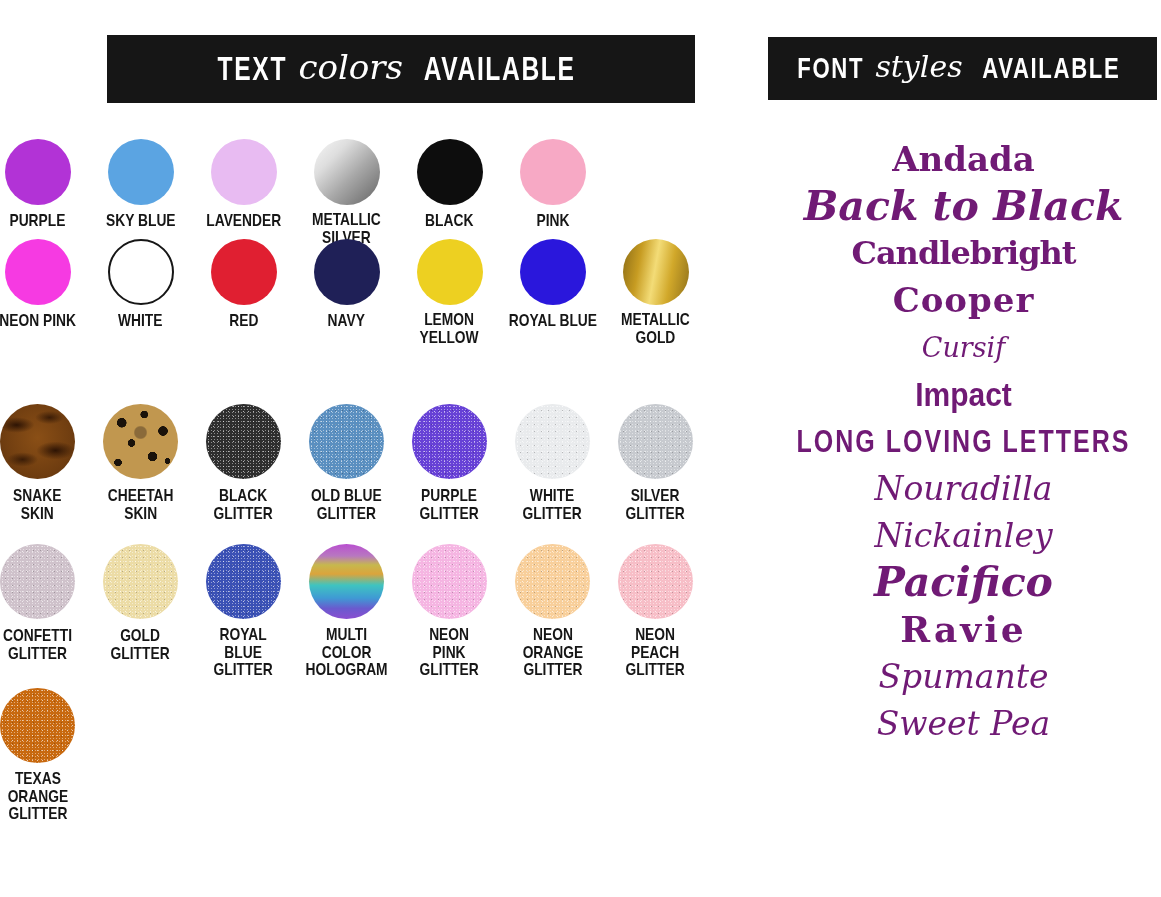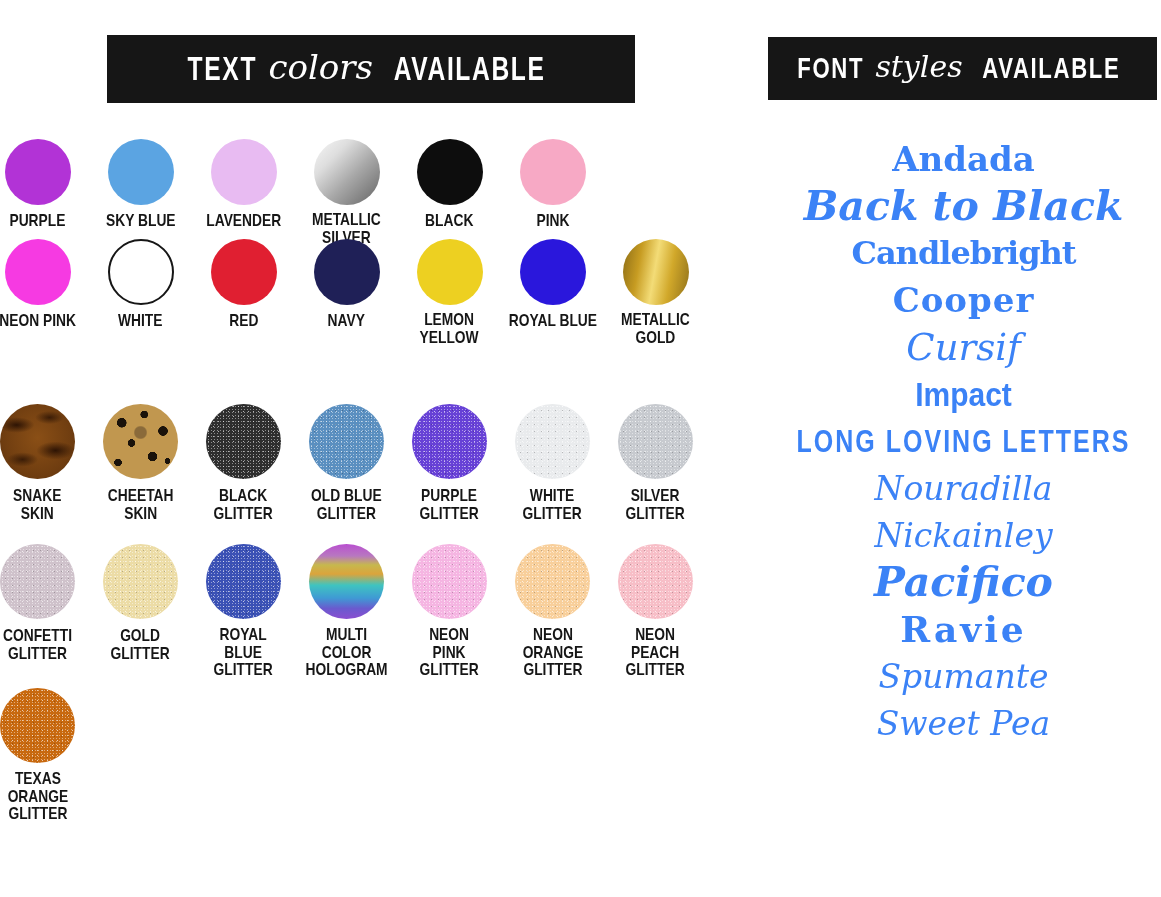--- a/index.html
+++ b/index.html
@@ -6,21 +6,21 @@
   html,body { background:#ffffff; }
   .canvas {
     position:relative; width:1161px; height:897px; background:#ffffff;
     font-family:"Liberation Sans", sans-serif; overflow:hidden;
   }
   
   .bar {
     position:absolute; background:#161616; color:#ffffff;
     display:flex; align-items:center; justify-content:center; gap:10px;
   }
-  .bar-left  { left:107px; top:35px;  width:528px; height:68px; }
+  .bar-left  { left:107px; top:35px;  width:588px; height:68px; }
   .bar-right { left:768px; top:37px;  width:389px; height:63px; }
   .bar-word {
     font-family:"Liberation Sans", sans-serif; font-weight:700;
     font-size:30px; letter-spacing:2px; transform:scale(.82,1.12);
   }
   .bar-script {
     font-family:"DejaVu Serif", serif; font-style:italic; font-weight:400;
     font-size:34px; margin:12px -6px; position:relative; top:-2px;
   }
   .bar-right .bar-word { font-size:27px; }
@@ -46,27 +46,27 @@
       radial-gradient(rgba(255,255,255,.45) 14%, transparent 20%);
     background-size:5px 5px, 7px 7px, 3px 3px;
     background-position:0 0, 2px 3px, 1px 1px;
   }
   .swatch-label {
     font-weight:700; font-size:15px; line-height:1.08; text-align:center;
     color:#161616; letter-spacing:0; transform:scale(.92,1.12);
     white-space:nowrap;
   }
   
-  .font-list { position:absolute; left:770px; top:136px; width:387px; text-align:center; color:#3b82f6; }
+  .font-list { position:absolute; left:770px; top:136px; width:387px; text-align:center; color:#701a75; }
   .font-line { line-height:47px; white-space:nowrap; }
   .f-andada       { font-family:"DejaVu Serif", serif; font-weight:700; font-size:34px; }
   .f-script-bold  { font-family:"DejaVu Serif", serif; font-style:italic; font-weight:700; font-size:41px; }
   .f-blackletter  { font-family:"DejaVu Serif", serif; font-weight:700; font-size:32px; letter-spacing:-1px; }
   .f-cooper       { font-family:"DejaVu Serif", serif; font-weight:900; font-size:34px; letter-spacing:1px; }
-  .f-script-light { font-family:"DejaVu Serif", serif; font-style:italic; font-weight:400; font-size:37px; }
+  .f-script-light { font-family:"DejaVu Serif", serif; font-style:italic; font-weight:400; font-size:27px; }
   .f-impact       { font-family:"Liberation Sans", sans-serif; font-weight:900; font-size:30px; transform:scaleY(1.12); }
   .f-tall-caps    { font-family:"Liberation Sans", sans-serif; font-weight:600; font-size:25px; letter-spacing:2px; transform:scaleY(1.28); }
   .f-script       { font-family:"DejaVu Serif", serif; font-style:italic; font-weight:400; font-size:33px; }
   .f-ravie        { font-family:"DejaVu Serif", serif; font-weight:900; font-size:36px; letter-spacing:3px; }
 </style>
 </head>
 <body>
 
 <div class="canvas">
 

